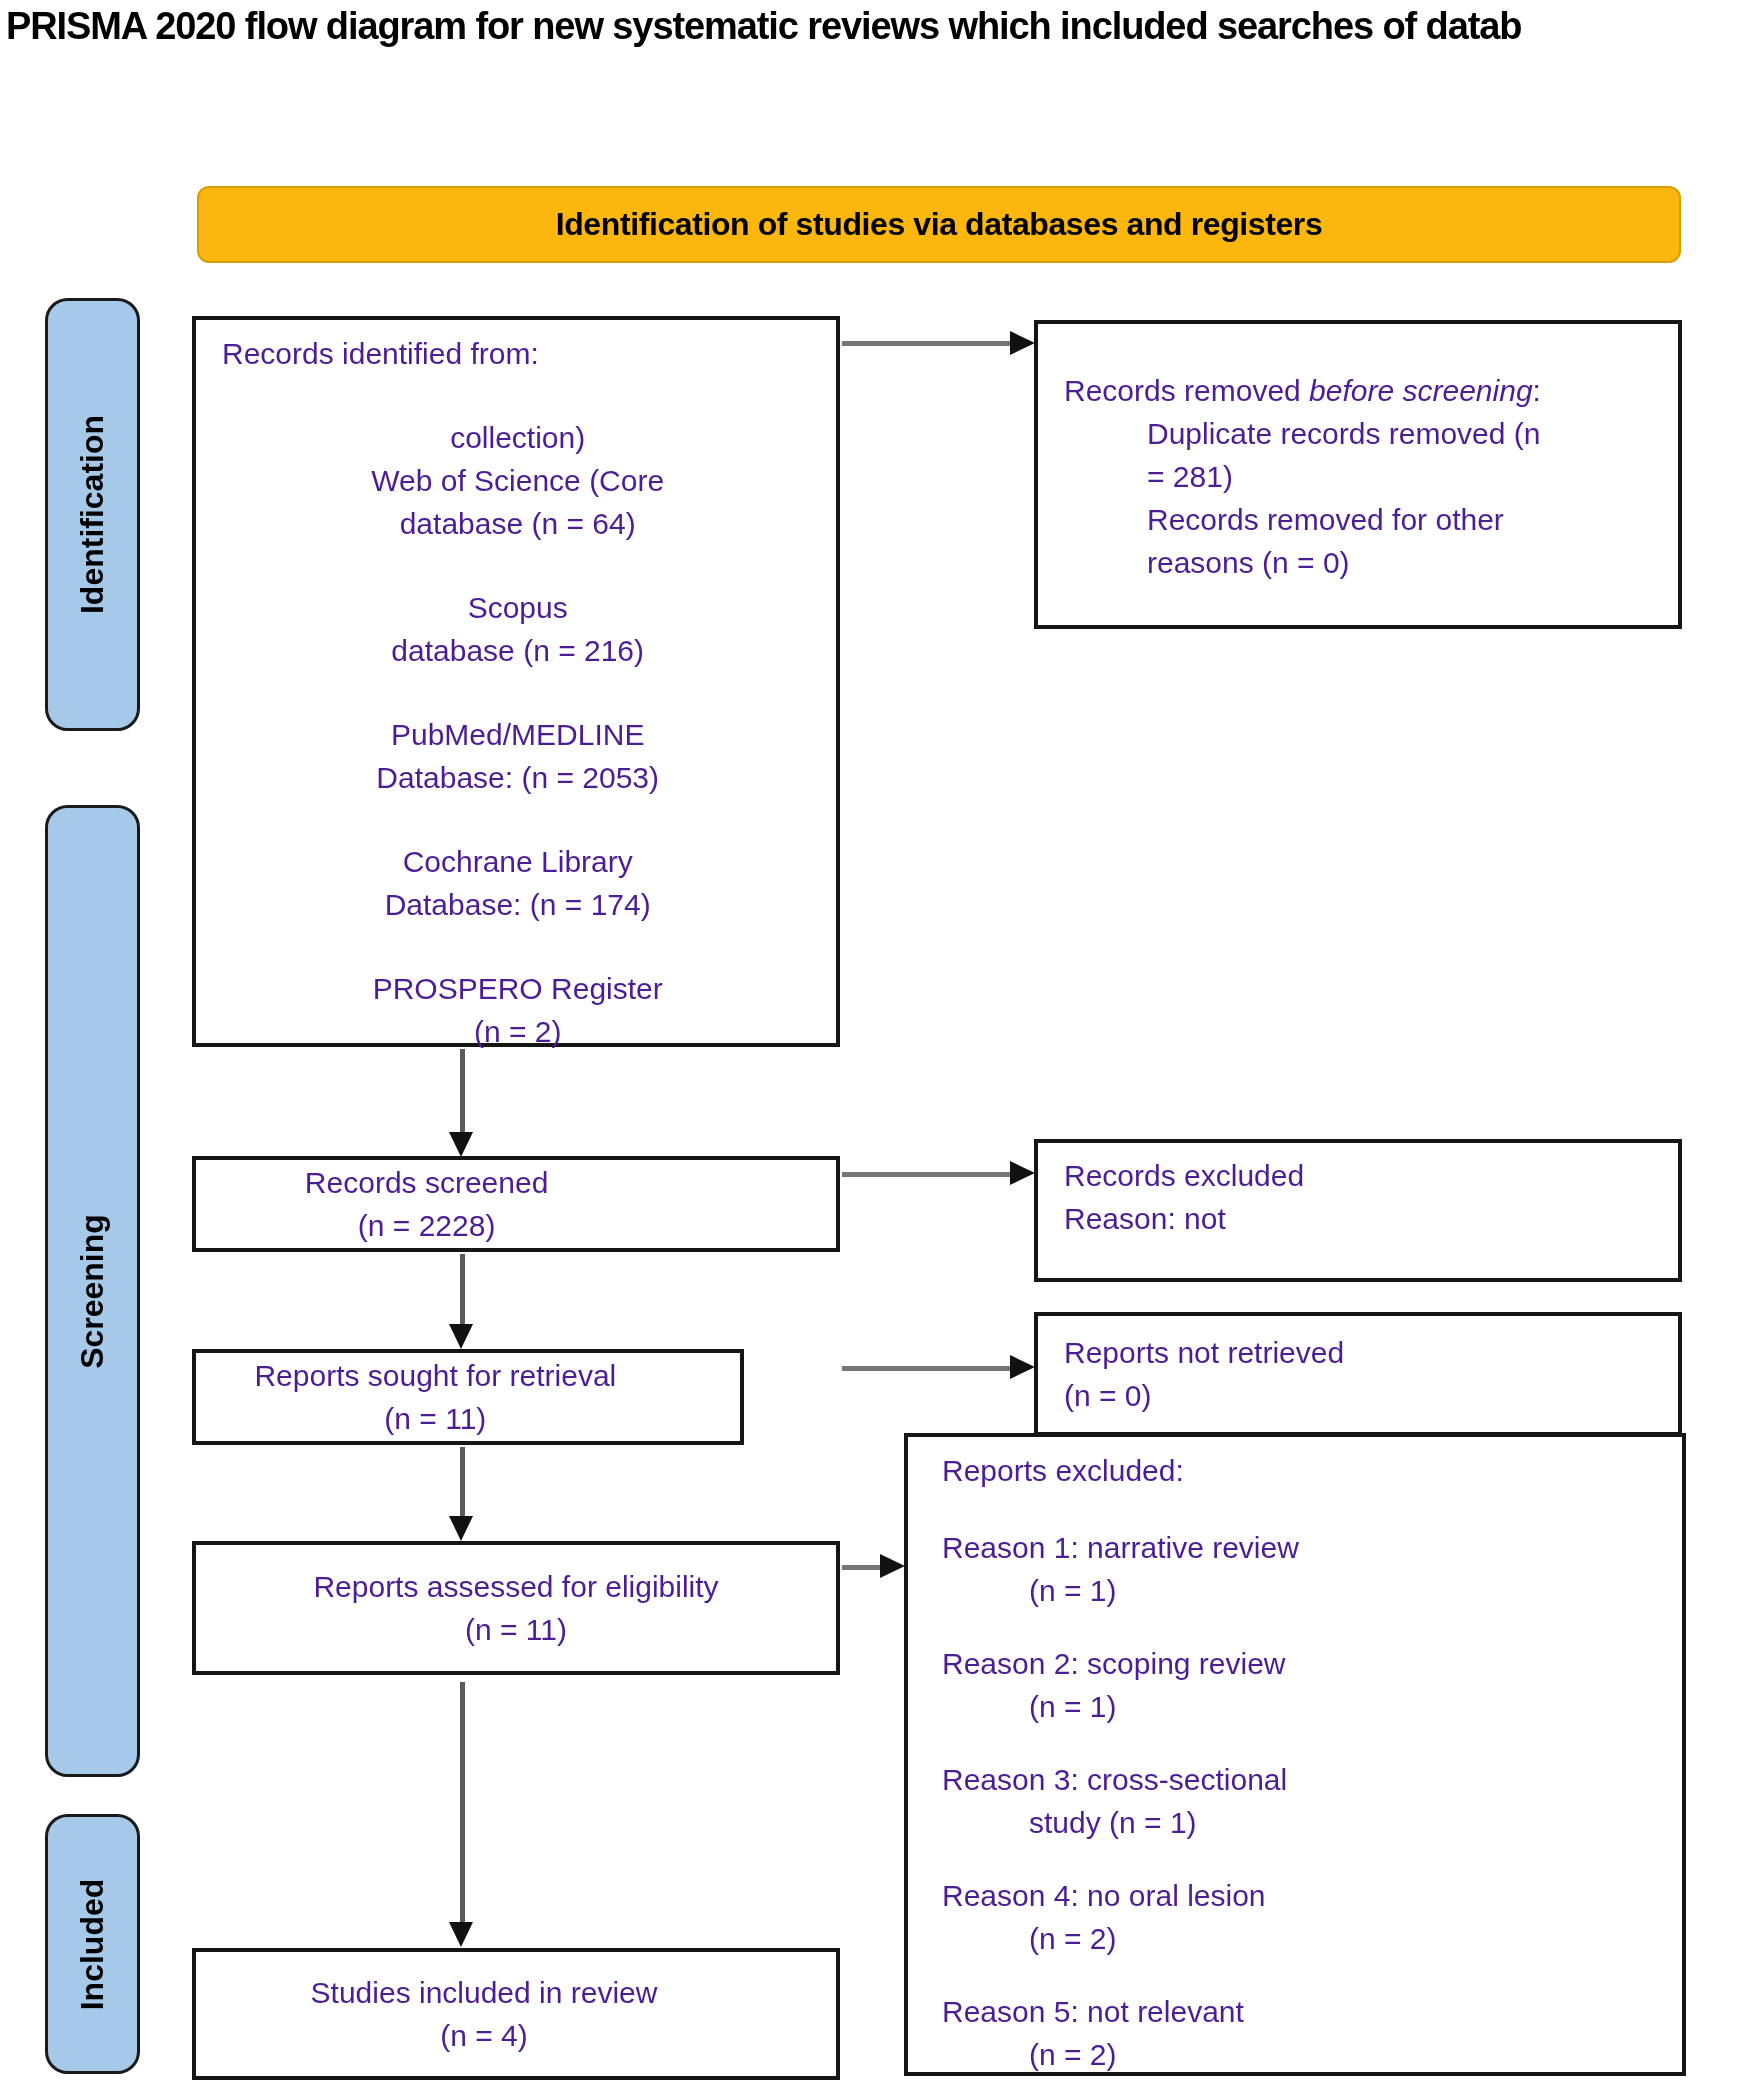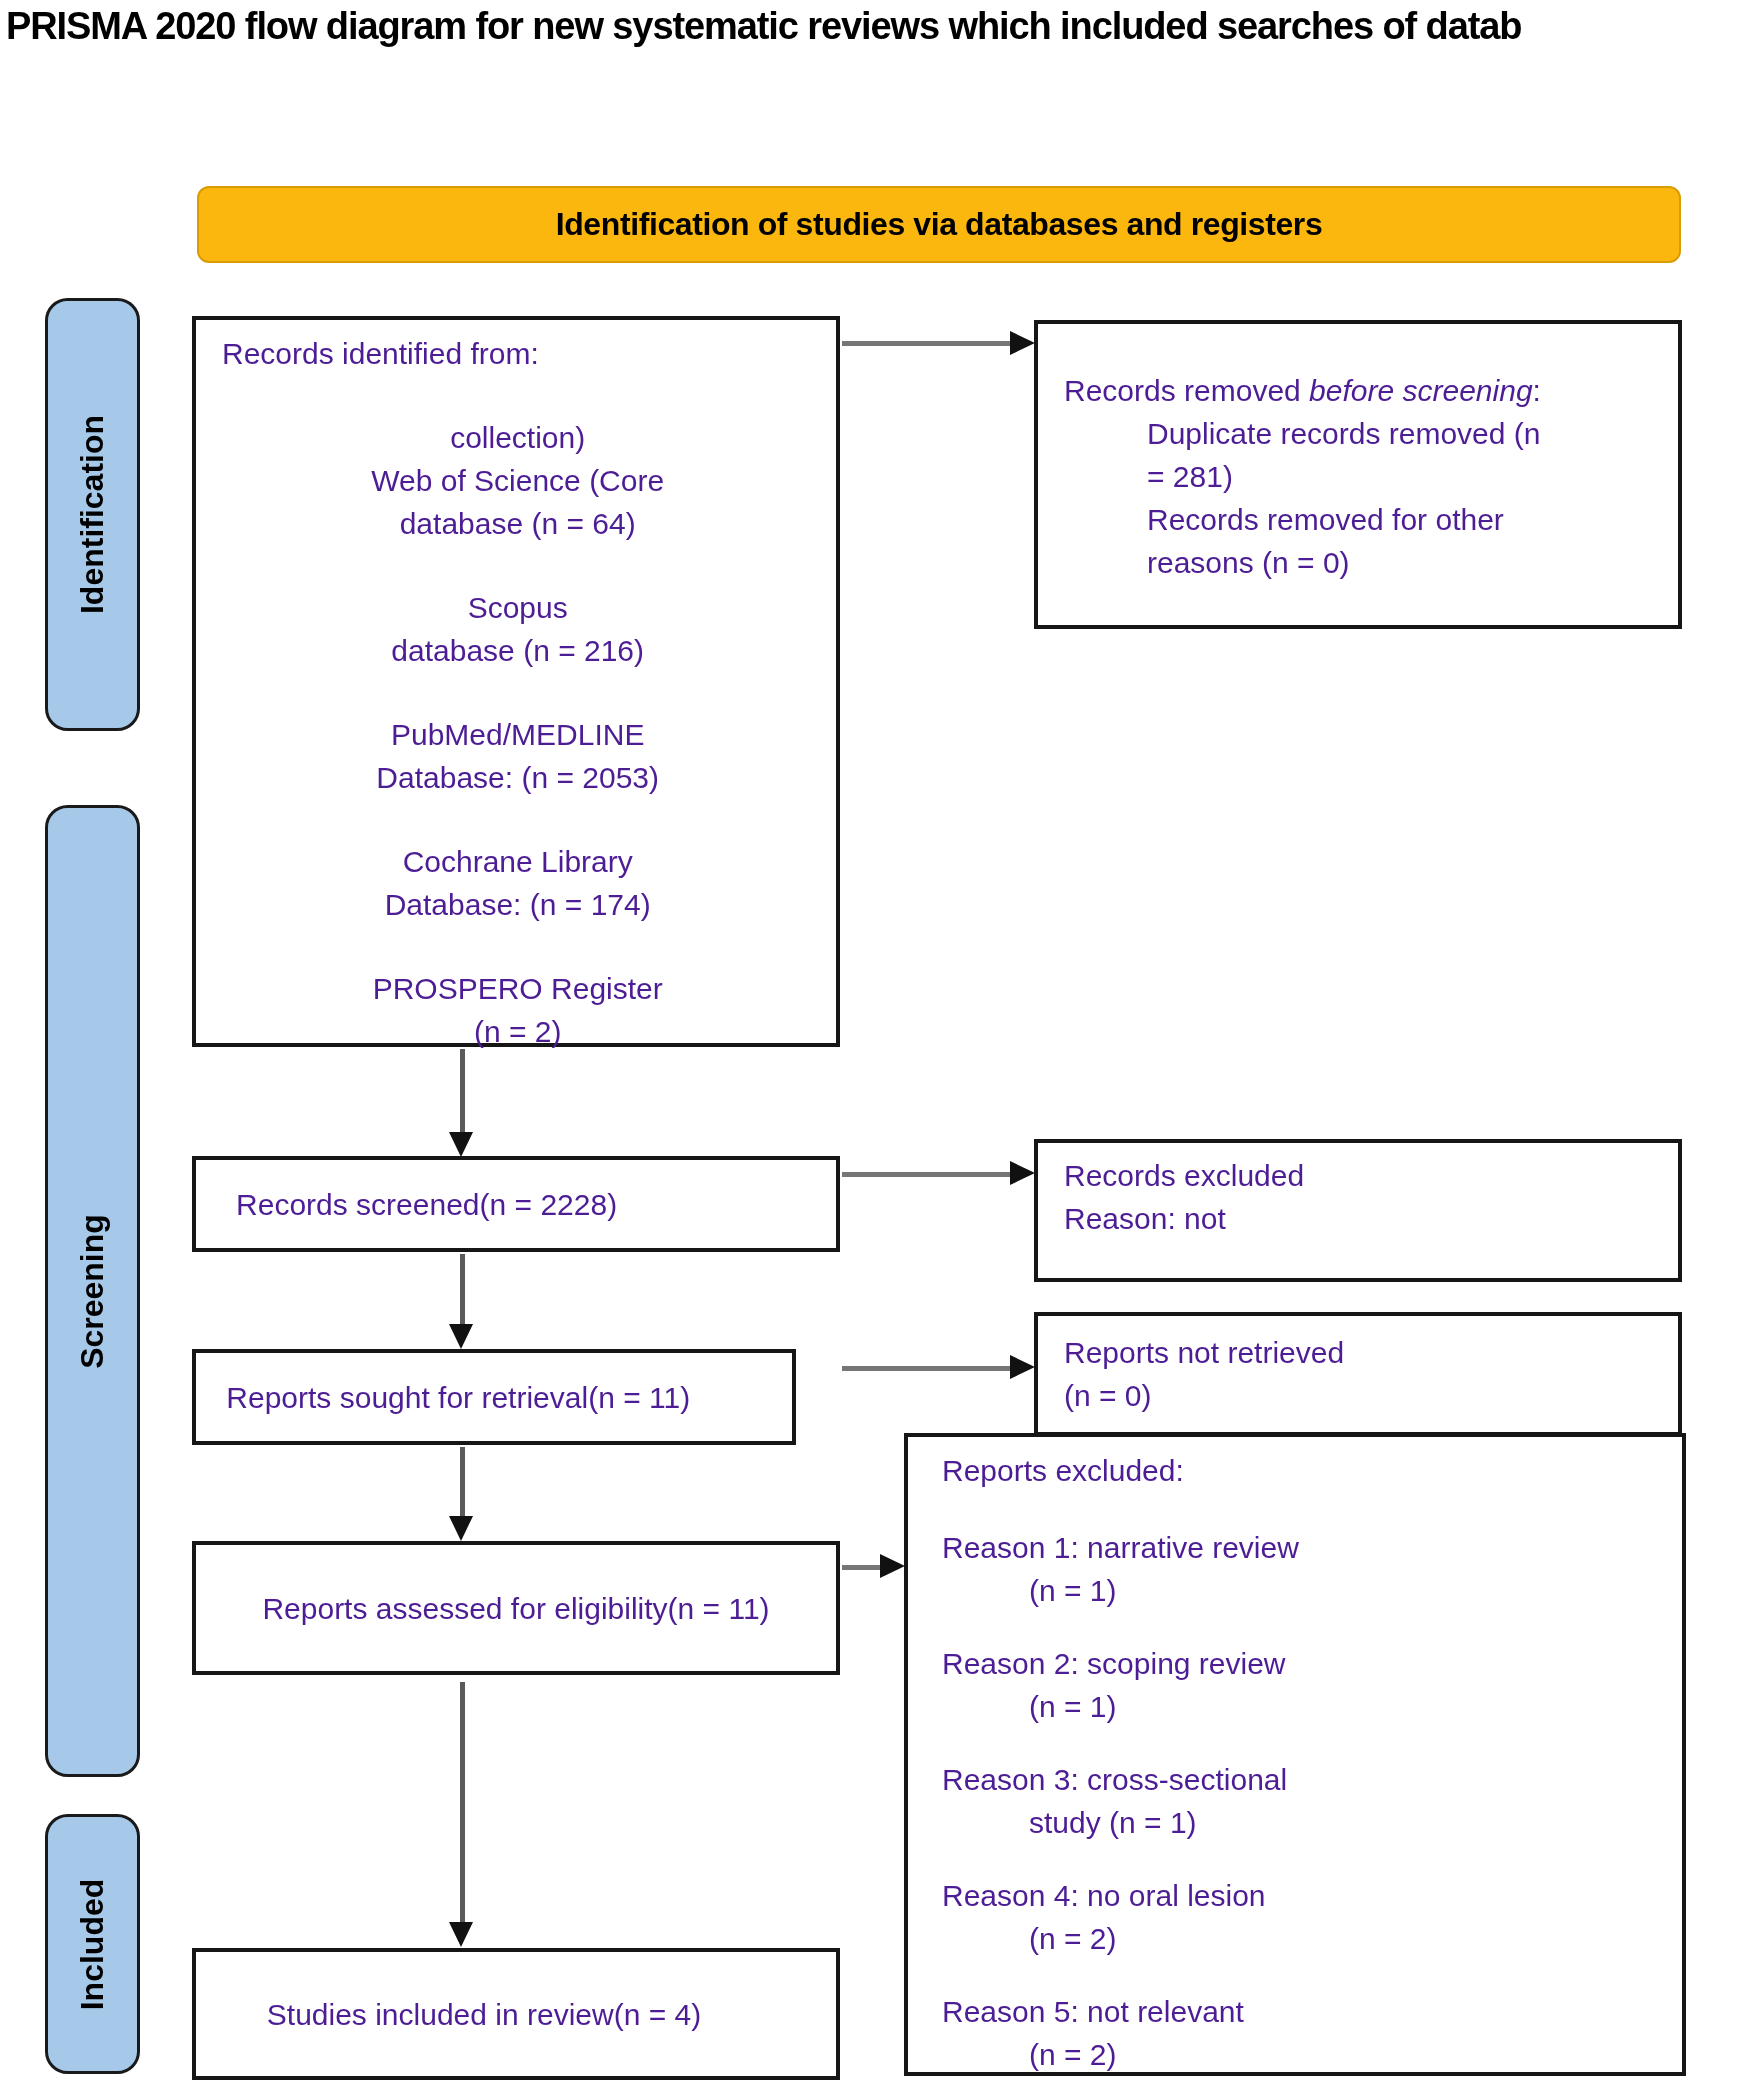--- a/index.html
+++ b/index.html
@@ -24,21 +24,21 @@
     display:flex;align-items:center;justify-content:center;box-sizing:border-box;
   }
   .stage span{
     transform:rotate(-90deg);white-space:nowrap;
     font-size:32px;font-weight:bold;color:#000;
   }
   .box{
     position:absolute;background:#fff;border:4.5px solid #161616;
     box-sizing:border-box;font-size:30px;line-height:43px;color:#4c1d95;
   }
-  .center-col{display:flex;flex-direction:row;align-items:center;justify-content:center;height:100%;text-align:center;}
+  .center-col{display:flex;flex-direction:column;align-items:center;justify-content:center;height:100%;text-align:center;}
   .pad-left{padding:10.5px 22.6px 7.5px 26px;}
   .indent-item{margin-left:83px;width:407px;}
   .indent2{margin-left:87px;}
   .grp{margin-top:41px;text-align:center;}
   .src-wrap{padding:12px 22.6px 0 26px;}
   .src-head{text-align:left;}
   .hline{position:absolute;height:4.5px;background:#767676;}
   .vline{position:absolute;width:4.5px;background:#5a5a5a;left:460px;}
   .head-right{position:absolute;width:0;height:0;border-top:12.8px solid transparent;border-bottom:12.8px solid transparent;border-left:25px solid #111;}
   .head-down{position:absolute;width:0;height:0;border-left:12.8px solid transparent;border-right:12.8px solid transparent;border-top:25px solid #111;left:449px;}
@@ -92,21 +92,21 @@
     </div>
   </div>
 
   <div class="box" style="left:192px;top:1156px;width:648px;height:96px;">
     <div class="center-col" style="width:65%;margin-left:22.6px;">
       <div>Records screened</div>
       <div>(n = 2228)</div>
     </div>
   </div>
 
-  <div class="box" style="left:192px;top:1349px;width:604px;height:96px;">
+  <div class="box" style="left:192px;top:1349px;width:552px;height:96px;">
     <div class="center-col" style="width:88%;">
       <div>Reports sought for retrieval</div>
       <div>(n = 11)</div>
     </div>
   </div>
 
   <div class="box" style="left:192px;top:1541px;width:648px;height:134px;">
     <div class="center-col" style="width:100%;">
       <div>Reports assessed for eligibility</div>
       <div>(n = 11)</div>

